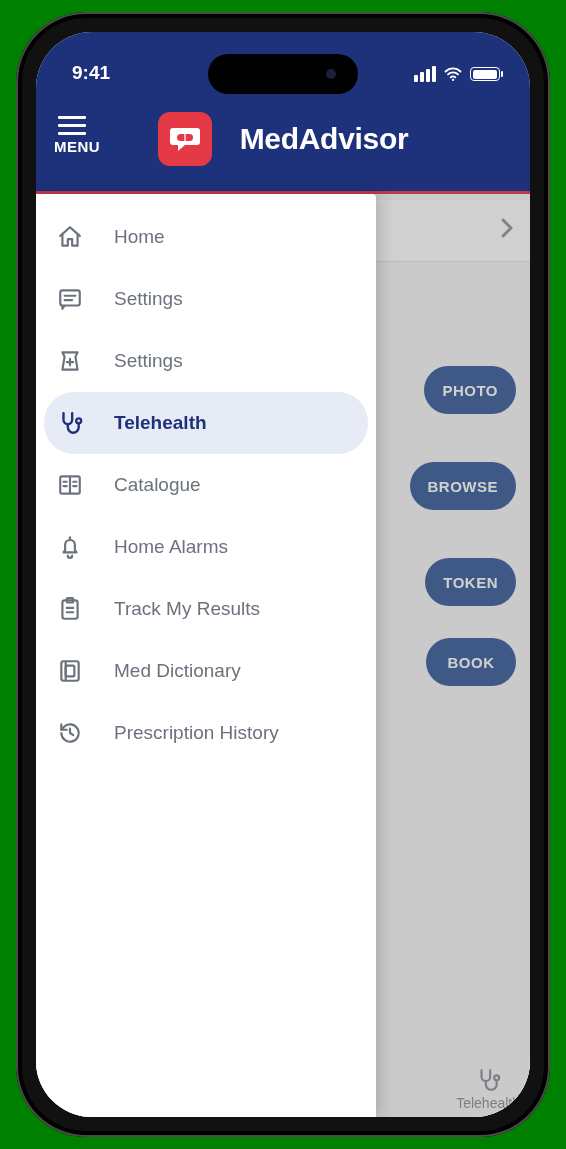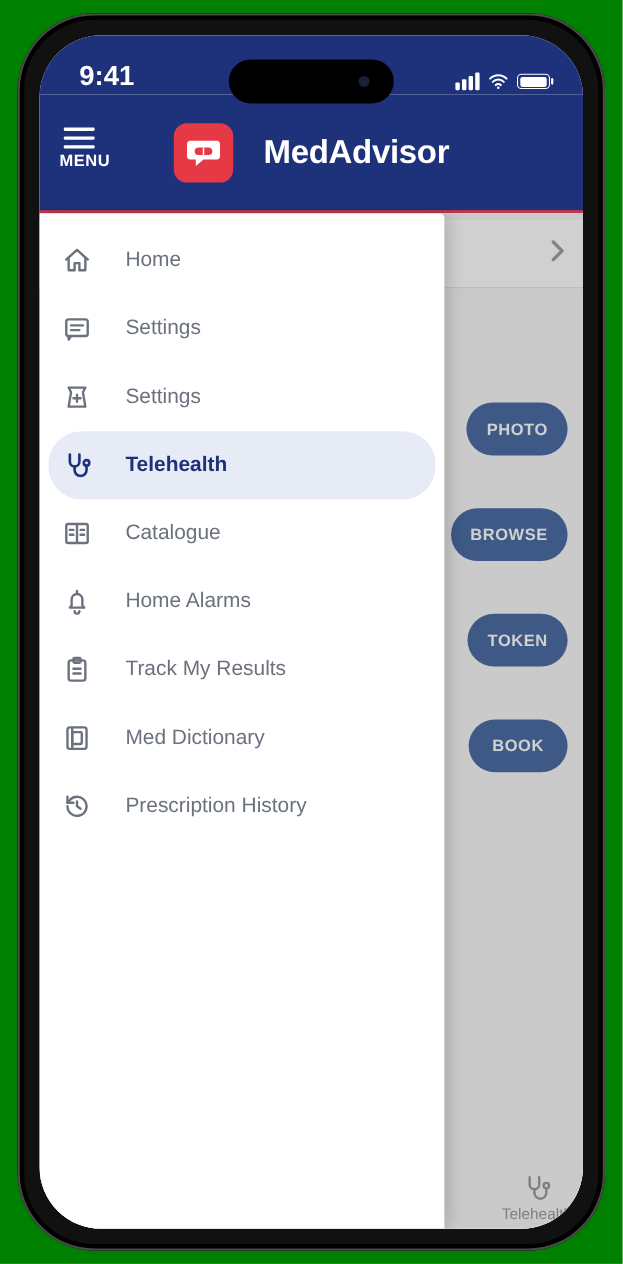--- a/index.html
+++ b/index.html
@@ -74,21 +74,21 @@
 
   
   .statusbar {
     height: 54px;
     background: var(--hdr-blue);
     color: #fff;
     display:flex;
     align-items:flex-end;
     justify-content:space-between;
     padding: 0 30px 2px 36px;
-    font-size: 25px;
+    font-size: 19px;
     font-weight:600;
   }
   .status-right { display:flex; align-items:center; gap:7px; }
   .bars { display:flex; align-items:flex-end; gap:2px; }
   .bars span{ width:4px; background:#fff; border-radius:1px;}
   .b1{height:7px}.b2{height:10px}.b3{height:13px}.b4{height:16px}
   .wifi{ width:20px; height:20px; }
   .batt{ width:30px; height:14px; border:1.5px solid #fff; border-radius:4px; position:relative; }
   .batt::after{content:"";position:absolute;right:-4px;top:3px;width:2.5px;height:6px;background:#fff;border-radius:1px;}
   .batt i{position:absolute;left:1.5px;top:1.5px;bottom:1.5px;right:2.5px;background:#fff;border-radius:2px;}
@@ -156,21 +156,21 @@
   }
   .bottom-tab{
     position:absolute; right:10px; bottom:6px;
     text-align:center; color:#7e848d; font-size:14px;
   }
   .bottom-tab svg{display:block;margin:0 auto 2px;}
 
   
   .drawer{
     position:absolute; left:0; top:0; bottom:0;
-    width: 368px;
+    width: 340px;
     background:#fff;
     box-shadow: 3px 0 16px rgba(0,0,0,0.18);
     border-top-right-radius:4px;
     overflow:hidden;
   }
   .menu{list-style:none;margin:0;padding:12px 8px 0 8px;}
   .menu li{
     display:flex;align-items:center;gap:28px;
     height:62px;
     padding:0 12px 0 10px;
@@ -255,21 +255,21 @@
           </div>
           <div class="pill" style="top:172px;">
               <span>PHOTO</span>
             </div>
           <div class="pill" style="top:268px;">
               <span>BROWSE</span>
             </div>
           <div class="pill" style="top:364px;">
               <span>TOKEN</span>
             </div>
-          <div class="pill" style="top:460px;">
+          <div class="pill" style="top:444px;">
               <span>BOOK</span>
             </div>
 
           <div class="bottom-tab">
             <svg width="26" height="26" viewBox="0 0 24 24" fill="none">
               <path d="M6 3v6a4 4 0 0 0 8 0V3" stroke="#7e848d" stroke-width="2" stroke-linecap="round"></path>
               <path d="M10 13v3a5 5 0 0 0 10 0v-3" stroke="#7e848d" stroke-width="2" stroke-linecap="round"></path>
               <circle cx="20" cy="10" r="2.3" stroke="#7e848d" stroke-width="2"></circle>
             </svg>
             <span>Telehealth</span>

